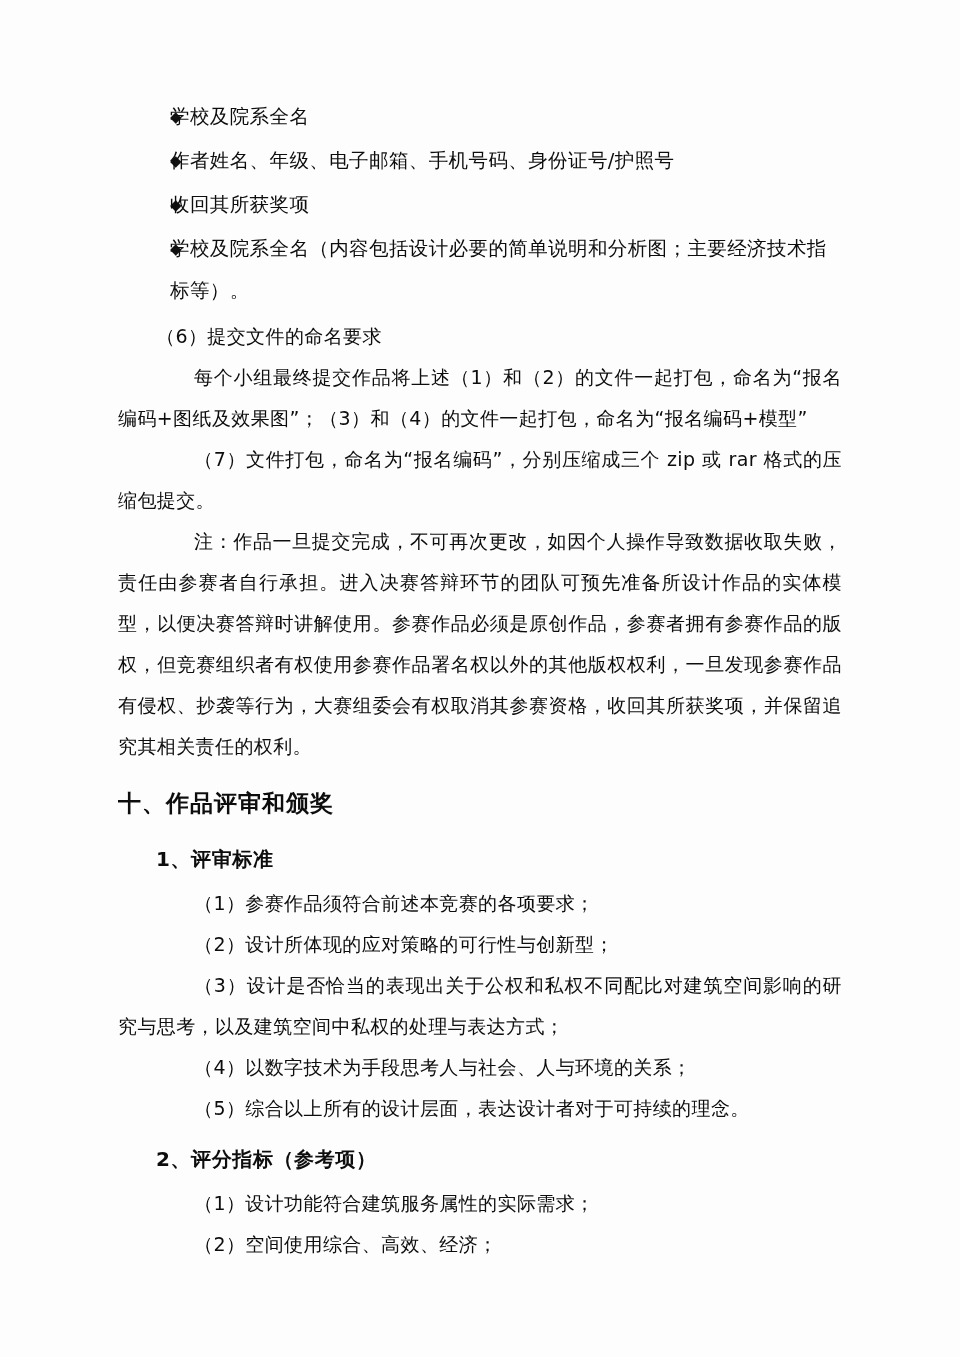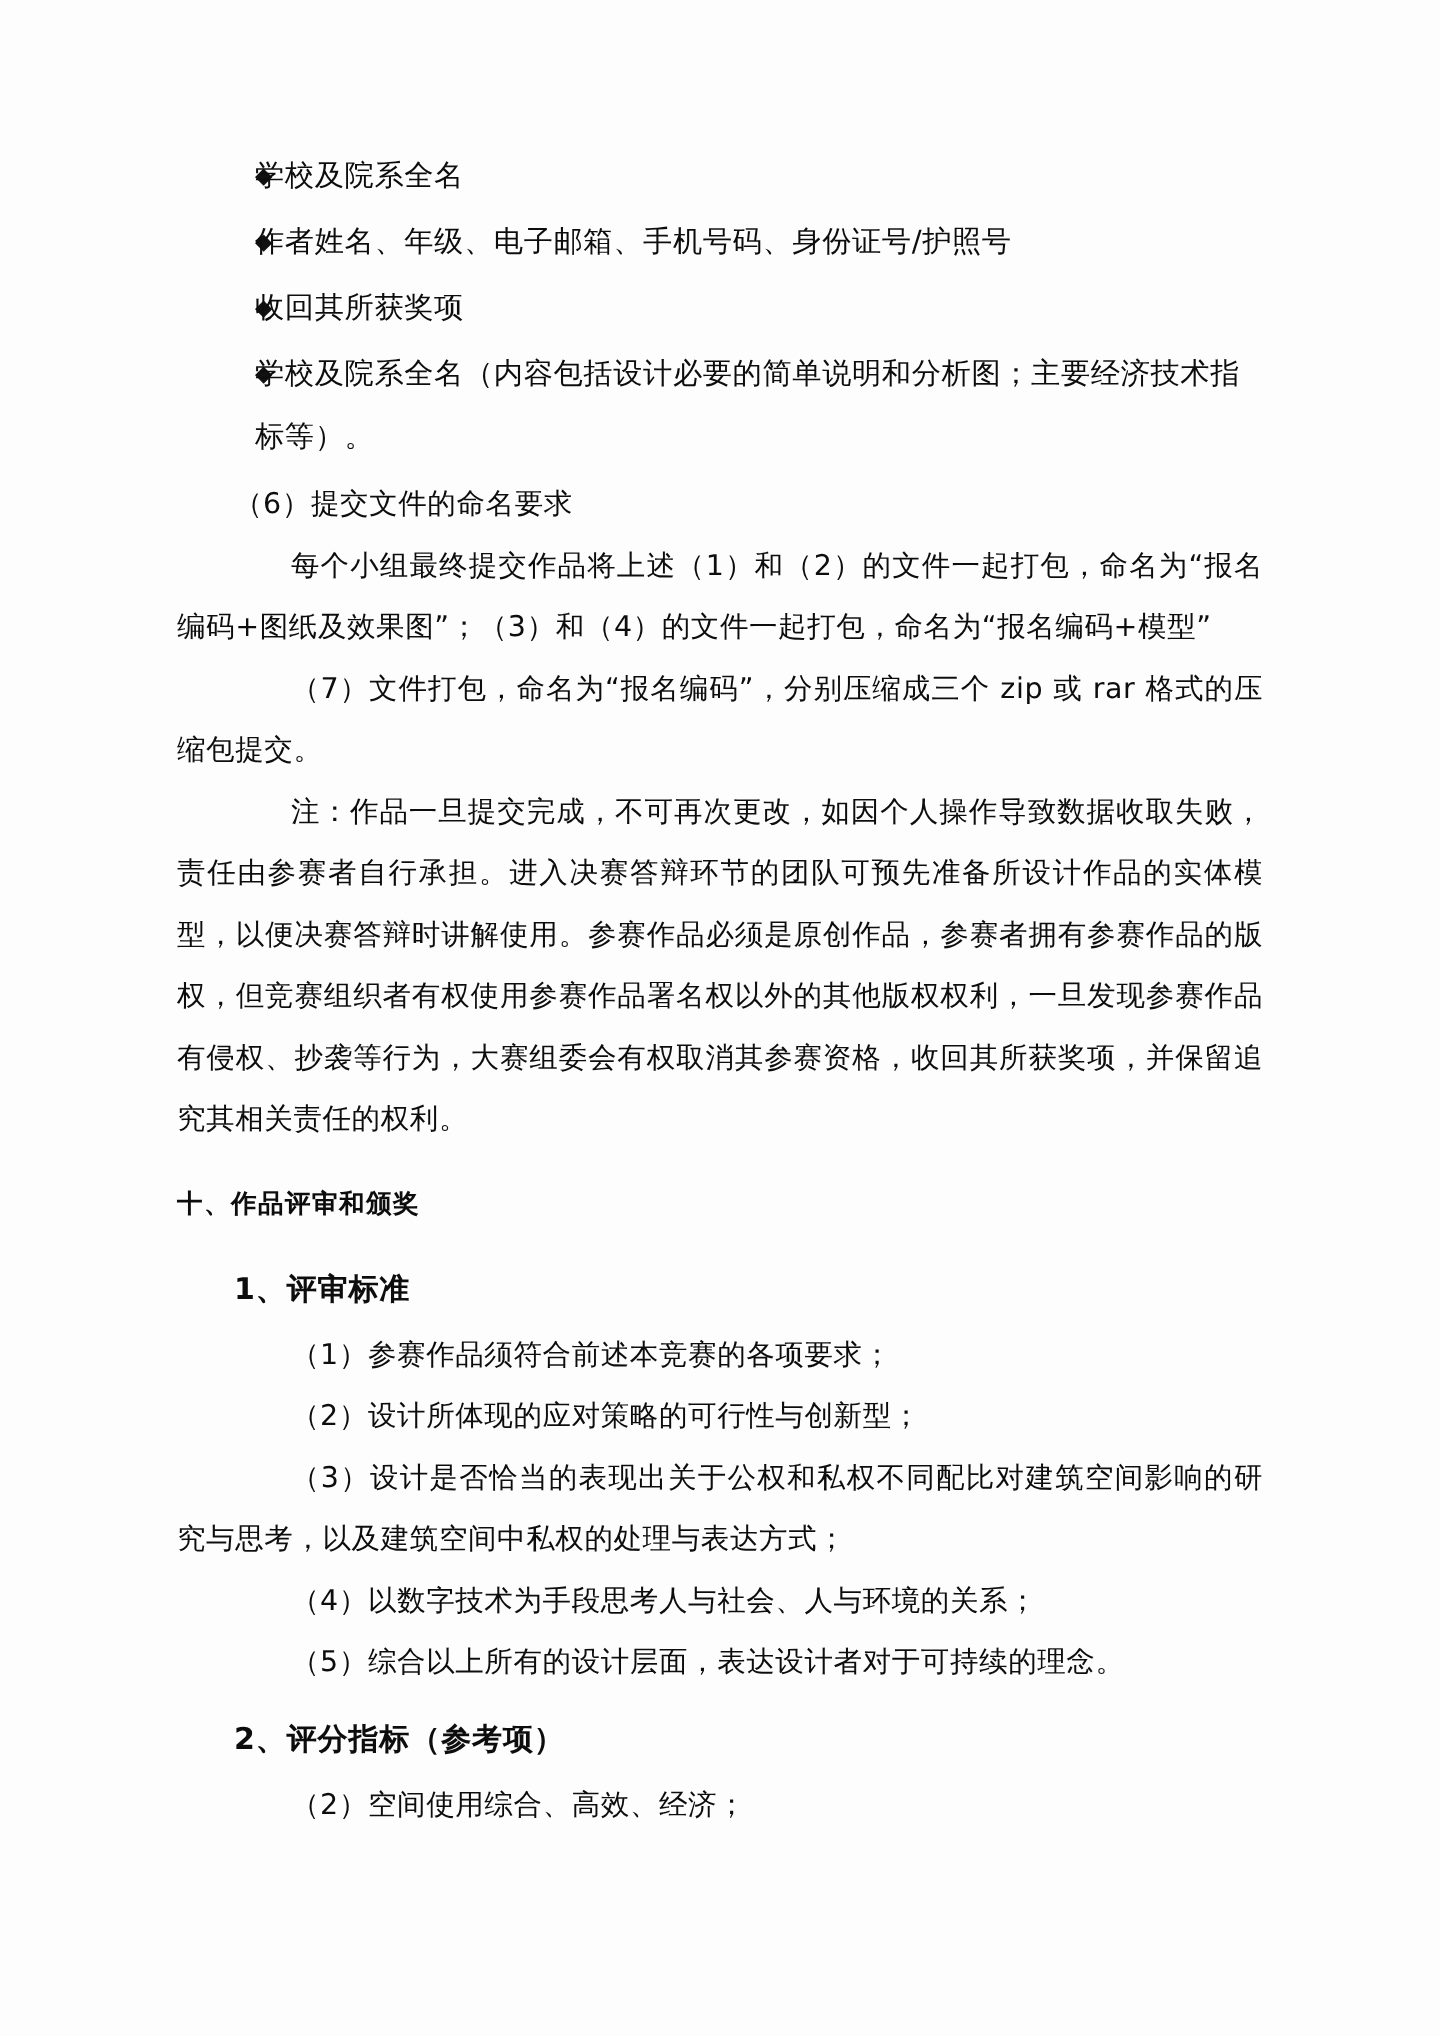--- a/index.html
+++ b/index.html
@@ -63,21 +63,21 @@
     text-align: justify;
     text-justify: inter-ideograph;
   }
   .indent1 {
     text-indent: 38px;
   }
   .indent2 {
     text-indent: 76px;
   }
   .h-section {
-    font-size: 17px;
+    font-size: 23px;
     font-weight: bold;
     line-height: 52px;
     margin: 10px 0 2px 0;
     letter-spacing: 1px;
   }
   .h-sub {
     font-size: 20px;
     font-weight: bold;
     line-height: 48px;
     text-indent: 38px;
@@ -118,16 +118,17 @@
     <p class="h-section">十、作品评审和颁奖</p>
 
     <p class="h-sub">1、评审标准</p>
     <p class="indent2">（1）参赛作品须符合前述本竞赛的各项要求；</p>
     <p class="indent2">（2）设计所体现的应对策略的可行性与创新型；</p>
     <p class="indent2">（3）设计是否恰当的表现出关于公权和私权不同配比对建筑空间影响的研究与思考，以及建筑空间中私权的处理与表达方式；</p>
     <p class="indent2">（4）以数字技术为手段思考人与社会、人与环境的关系；</p>
     <p class="indent2">（5）综合以上所有的设计层面，表达设计者对于可持续的理念。</p>
 
     <p class="h-sub">2、评分指标（参考项）</p>
+    <p class="indent2">（1）设计功能符合建筑服务属性的实际需求；</p>
     <p class="indent2">（2）空间使用综合、高效、经济；</p>
 
   </div>
 </div>
 
 </body></html>

